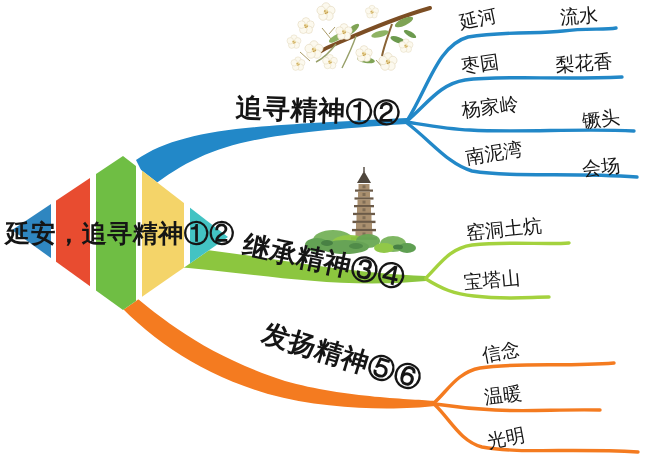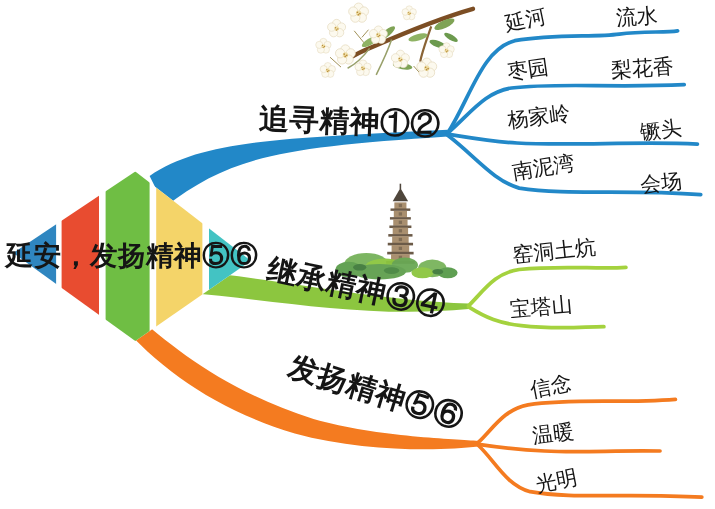--- a/index.html
+++ b/index.html
@@ -144,21 +144,21 @@
         <ellipse cx="393" cy="244" rx="13" ry="8" fill="#79b45b"></ellipse>
         <ellipse cx="407" cy="248" rx="9" ry="5" fill="#579a49"></ellipse>
         <ellipse cx="384" cy="248" rx="10" ry="5" fill="#8cc63f"></ellipse>
         <ellipse cx="327" cy="243" rx="6" ry="3" fill="#3f7a3a"></ellipse>
         <ellipse cx="356" cy="246" rx="7" ry="3" fill="#47853f"></ellipse>
         <ellipse cx="398" cy="247" rx="5" ry="2.5" fill="#3f7a3a"></ellipse>
       </g>
     </g>
   </svg>
 
-  <div class="lbl title-lbl" style="left:120px; top:233px; transform:translate(-50%,-50%);">延安，发扬精神⑤⑥</div>
+  <div class="lbl title-lbl" style="left:120px; top:233px; transform:translate(-50%,-50%);">延安，追寻精神①②</div>
 
   <div class="lbl main-lbl" style="left:318px; top:111px; transform:translate(-50%,-50%) rotate(2deg);">追寻精神①②</div>
 
   <div class="lbl main-lbl" style="left:324px; top:262px; transform:translate(-50%,-50%) rotate(12deg);">继承精神③④</div>
 
   <div class="lbl main-lbl" style="left:342px; top:357px; transform:translate(-50%,-50%) rotate(17deg);">发扬精神⑤⑥</div>
 
   <div class="lbl sub-lbl" style="left:478px; top:19px; transform:translate(-50%,-50%) rotate(-12deg);">延河</div>
   <div class="lbl sub-lbl" style="left:579px; top:16px; transform:translate(-50%,-50%) rotate(-4deg);">流水</div>
 

